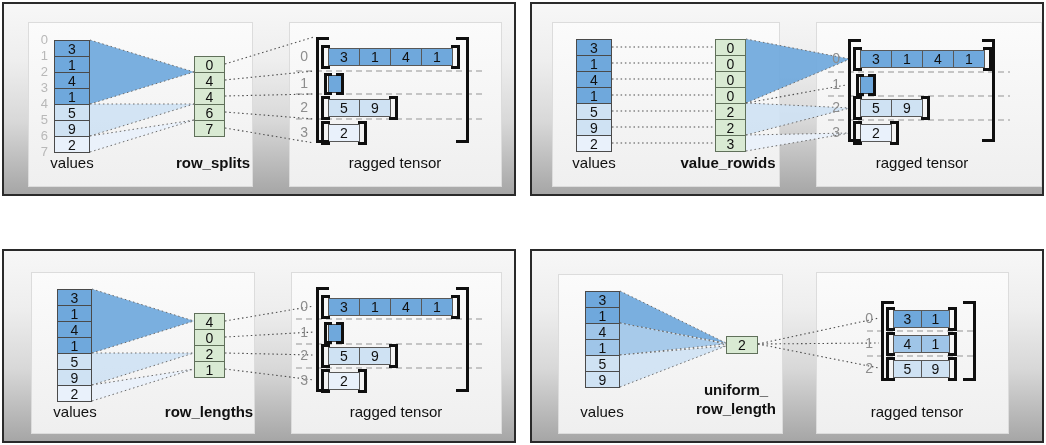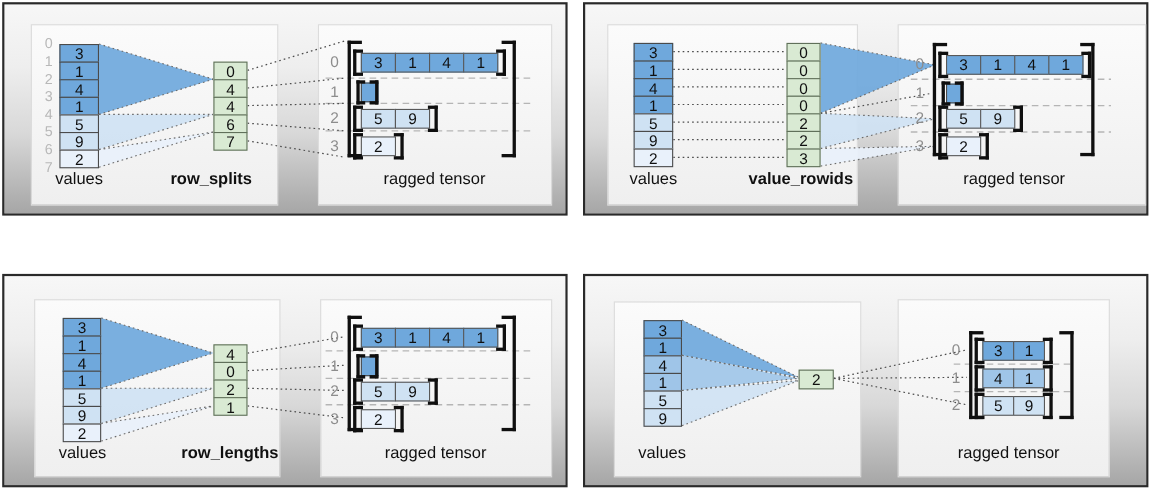--- a/index.html
+++ b/index.html
@@ -61,21 +61,21 @@
       <div class="cell" style="left: 50px; top: 84px; width: 36px; height: 17px; background: rgb(111, 168, 220);">1</div>
       <div class="cell" style="left: 50px; top: 100px; width: 36px; height: 17px; background: rgb(207, 226, 243);">5</div>
       <div class="cell" style="left: 50px; top: 116px; width: 36px; height: 17px; background: rgb(207, 226, 243);">9</div>
       <div class="cell" style="left: 50px; top: 132px; width: 36px; height: 17px; background: rgb(233, 241, 251);">2</div>
       <div class="cell gcell" style="left: 190px; top: 52px; width: 31px; height: 17px; background: rgb(217, 234, 211);">0</div>
       <div class="cell gcell" style="left: 190px; top: 68px; width: 31px; height: 17px; background: rgb(217, 234, 211);">4</div>
       <div class="cell gcell" style="left: 190px; top: 84px; width: 31px; height: 17px; background: rgb(217, 234, 211);">4</div>
       <div class="cell gcell" style="left: 190px; top: 100px; width: 31px; height: 17px; background: rgb(217, 234, 211);">6</div>
       <div class="cell gcell" style="left: 190px; top: 116px; width: 31px; height: 17px; background: rgb(217, 234, 211);">7</div>
       <div class="lbl" style="left: 68px; top: 149px;">values</div>
-      <div class="lbl mlbl" style="left: 188px; top: 149px; text-align: center;">row_splits</div>
+      <div class="lbl mlbl" style="left: 209px; top: 149px; text-align: center;">row_splits</div>
       <div class="lbl" style="left: 391px; top: 149px;">ragged tensor</div>
       <div class="bkt" style="left: 312px; top: 33px; width: 13px; height: 106px; border-bottom-width: 3px; border-top-width: 3px; border-left-width: 3px;"></div>
       <div class="bkt" style="left: 452px; top: 33px; width: 13px; height: 106px; border-bottom-width: 3px; border-top-width: 3px; border-right-width: 3px;"></div>
       <div class="tidx" style="left: 284px; top: 43.5px; width: 20px; height: 16px;">0</div>
       <div class="cell" style="left: 324px; top: 44px; width: 32px; height: 18px; background: rgb(111, 168, 220); border-color: rgb(88, 88, 88);">3</div>
       <div class="cell" style="left: 355px; top: 44px; width: 32px; height: 18px; background: rgb(111, 168, 220); border-color: rgb(88, 88, 88);">1</div>
       <div class="cell" style="left: 386px; top: 44px; width: 32px; height: 18px; background: rgb(111, 168, 220); border-color: rgb(88, 88, 88);">4</div>
       <div class="cell" style="left: 417px; top: 44px; width: 32px; height: 18px; background: rgb(111, 168, 220); border-color: rgb(88, 88, 88);">1</div>
       <div class="bkt" style="left: 317px; top: 41px; width: 9px; height: 24px; border-bottom-width: 3px; border-top-width: 3px; border-left-width: 3px;"></div>
       <div class="bkt" style="left: 447px; top: 41px; width: 9px; height: 24px; border-bottom-width: 3px; border-top-width: 3px; border-right-width: 3px;"></div>
@@ -236,20 +236,22 @@
         <line x1="226" y1="93" x2="347" y2="117" stroke="#4d4d4d" stroke-width="1.1" stroke-dasharray="1.5 2.8"></line>
       </svg>
       <div class="cell" style="left: 53px; top: 40px; width: 35px; height: 17px; background: rgb(111, 168, 220);">3</div>
       <div class="cell" style="left: 53px; top: 56px; width: 35px; height: 17px; background: rgb(111, 168, 220);">1</div>
       <div class="cell" style="left: 53px; top: 72px; width: 35px; height: 17px; background: rgb(159, 197, 232);">4</div>
       <div class="cell" style="left: 53px; top: 88px; width: 35px; height: 17px; background: rgb(159, 197, 232);">1</div>
       <div class="cell" style="left: 53px; top: 104px; width: 35px; height: 17px; background: rgb(207, 226, 243);">5</div>
       <div class="cell" style="left: 53px; top: 120px; width: 35px; height: 17px; background: rgb(207, 226, 243);">9</div>
       <div class="cell gcell" style="left: 194px; top: 85px; width: 32px; height: 18px; background: rgb(217, 234, 211);">2</div>
       <div class="lbl" style="left: 70px; top: 151px;">values</div>
+      <div class="lbl mlbl" style="left: 204px; top: 129px;">uniform_
+row_length</div>
       <div class="lbl" style="left: 385px; top: 151px;">ragged tensor</div>
       <div class="bkt" style="left: 349px; top: 50px; width: 13px; height: 80px; border-bottom-width: 3px; border-top-width: 3px; border-left-width: 3px;"></div>
       <div class="bkt" style="left: 431px; top: 50px; width: 13px; height: 80px; border-bottom-width: 3px; border-top-width: 3px; border-right-width: 3px;"></div>
       <div class="tidx" style="left: 321px; top: 58.5px; width: 20px; height: 16px;">0</div>
       <div class="cell" style="left: 361px; top: 59px; width: 29px; height: 18px; background: rgb(111, 168, 220); border-color: rgb(88, 88, 88);">3</div>
       <div class="cell" style="left: 389px; top: 59px; width: 29px; height: 18px; background: rgb(111, 168, 220); border-color: rgb(88, 88, 88);">1</div>
       <div class="bkt" style="left: 354px; top: 56px; width: 9px; height: 24px; border-bottom-width: 3px; border-top-width: 3px; border-left-width: 3px;"></div>
       <div class="bkt" style="left: 416px; top: 56px; width: 9px; height: 24px; border-bottom-width: 3px; border-top-width: 3px; border-right-width: 3px;"></div>
       <div class="tidx" style="left: 321px; top: 83.5px; width: 20px; height: 16px;">1</div>
       <div class="cell" style="left: 361px; top: 84px; width: 29px; height: 18px; background: rgb(159, 197, 232); border-color: rgb(88, 88, 88);">4</div>

